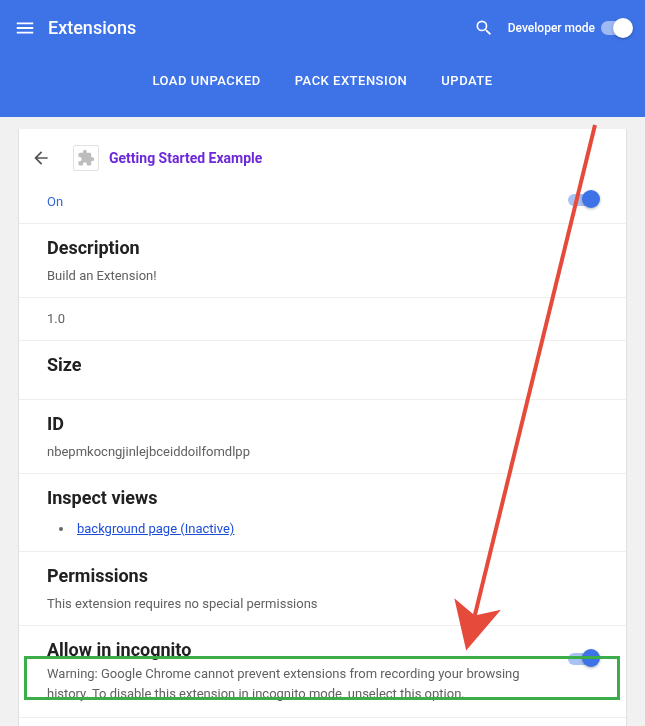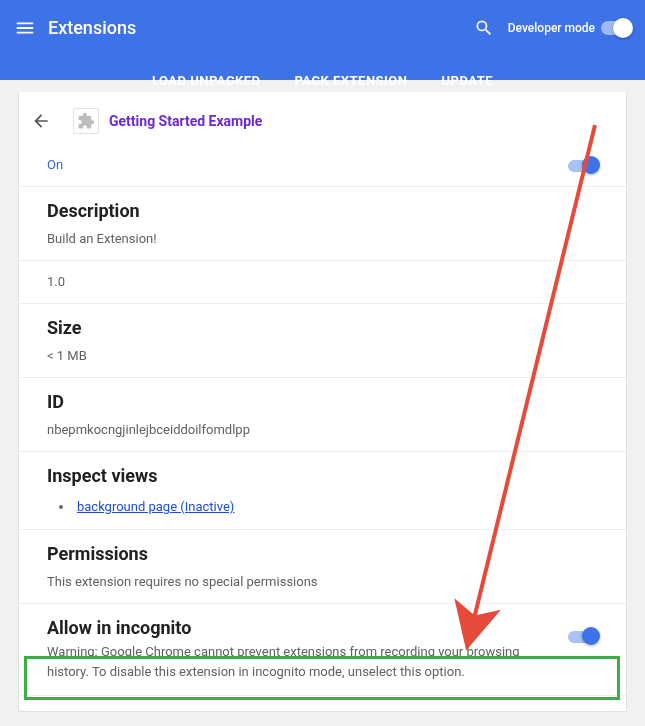--- a/index.html
+++ b/index.html
@@ -7,21 +7,21 @@
       font-family: Roboto, Arial, sans-serif;
       background: #f1f1f1;
       width: 645px;
       height: 726px;
       overflow: hidden;
       position: relative;
     }
     .header {
       background: #3e72e7;
       color: #fff;
-      height: 80px;
+      height: 117px;
     }
     .header-top {
       display: flex;
       align-items: center;
       height: 55px;
       padding: 0 14px;
     }
     .menu-icon {
       width: 22px; height: 22px; cursor: pointer;
     }
@@ -38,40 +38,40 @@
       position: relative; cursor: pointer;
     }
     .toggle-h .knob {
       position: absolute; top: -3px; right: -2px; width: 20px; height: 20px;
       background: #fff; border-radius: 50%; box-shadow: 0 1px 3px rgba(0,0,0,0.3);
     }
     .header-tabs {
       display: flex; justify-content: center; align-items: center; height: 51px;
       font-size: 13px; font-weight: 500; letter-spacing: 0.5px;
     }
-    .header-tabs > div { padding: 0 17px; cursor: pointer; font-weight: bold; }
+    .header-tabs > div { padding: 0 17px; cursor: pointer; }
     .page {
       background: #fff;
       margin: 12px 18px 0 18px;
       border: 1px solid #e0e0e0;
       border-top: none;
       height: 620px;
       overflow: hidden;
     }
     .card-header {
       display: flex; align-items: center; padding: 16px 12px 10px 12px;
     }
     .back-icon { width: 20px; height: 20px; cursor: pointer; color: #545454; }
     .ext-icon {
       width: 26px; height: 26px; border: 1px solid #e2e2e2; border-radius: 2px;
       margin-left: 22px; display: flex; align-items: center; justify-content: center;
     }
     .ext-name { font-size: 14px; font-weight: 700; color: #6d28d9; margin-left: 10px; }
     .section { padding: 13px 28px 14px 28px; border-bottom: 1px solid #eee; }
-    .section-on { display: flex; align-items: flex-end; justify-content: space-between; }
+    .section-on { display: flex; align-items: flex-start; justify-content: space-between; }
     .on-label { color: #3367d6; font-size: 13px; font-weight: 400; }
     .toggle { position: relative; width: 30px; height: 12px; background: #a9c2f4; border-radius: 6px; cursor: pointer; }
     .toggle .knob { position: absolute; top: -4px; right: -2px; width: 18px; height: 18px; background: #3e72e7; border-radius: 50%; box-shadow: 0 1px 3px rgba(0,0,0,0.3); }
     .label { font-size: 18px; font-weight: 700; color: #212121; margin-bottom: 10px; }
     .value { font-size: 13px; color: #616161; }
     .link { color: #1d4ed8; font-size: 13px; }
     .views-list { padding-left: 12px; }
     .bullet { display: inline-block; width: 4px; height: 4px; background: #666; border-radius: 50%; vertical-align: middle; margin-right: 10px; }
     .incognito-row { display: flex; align-items: flex-start; justify-content: space-between; }
     .incognito-text { flex: 1; padding-right: 24px; }
@@ -145,21 +145,20 @@
     <div class="label">Description</div>
     <div class="value">Build an Extension!</div>
   </div>
 
   <div class="section">
     <div class="value">1.0</div>
   </div>
 
   <div class="section">
     <div class="label">Size</div>
-    <div class="value">&lt; 1 MB</div>
   </div>
 
   <div class="section">
     <div class="label">ID</div>
     <div class="value">nbepmkocngjinlejbceiddoilfomdlpp</div>
   </div>
 
   <div class="section">
     <div class="label">Inspect views</div>
     <div class="views-list">

